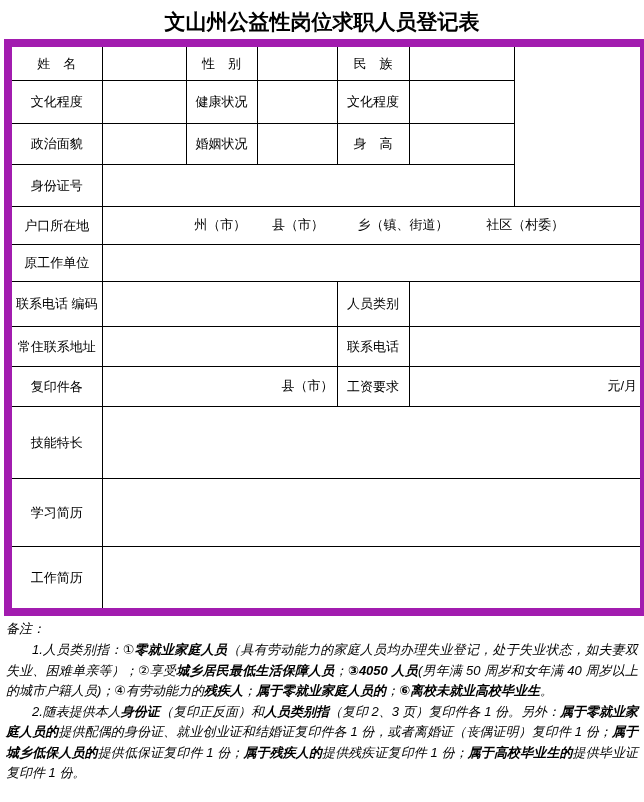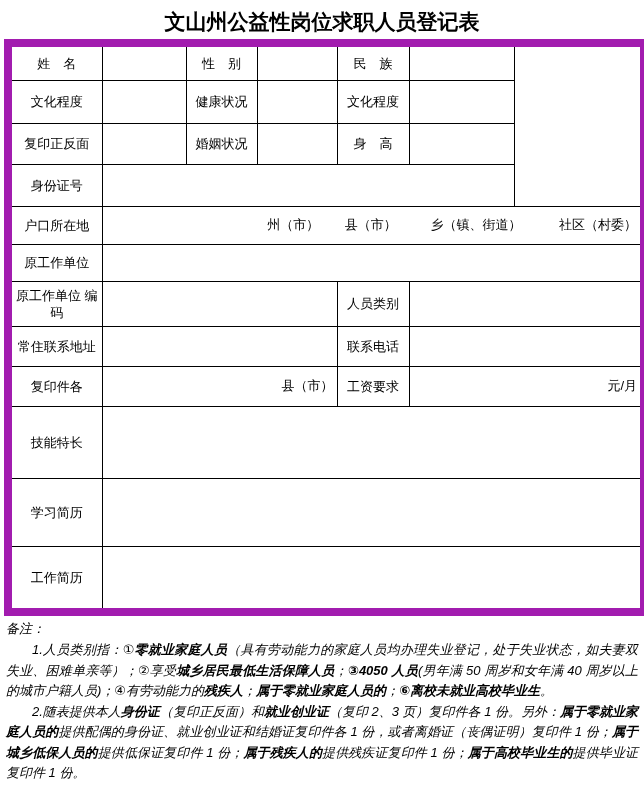--- a/index.html
+++ b/index.html
@@ -37,21 +37,21 @@
     table-layout:fixed;
     border:8px solid #a21caf;
   }
   table.form td{
     border:1px solid #000;
     font-size:13px;
     padding:2px 3px;
     overflow:hidden;
   }
   td.lbl{text-align:center;line-height:17px;}
-  td.val{text-align:right;}
+  td.val{text-align:center;}
   td.val-right{text-align:right;padding-right:24px;}
   td.val-center{text-align:right;padding-right:40px;}
   td.photo-box{border-left:1px solid #000;}
 
   .tr-a{height:37px}.tr-b{height:43px}.tr-c{height:41px}
   .tr-d{height:42px}.tr-e{height:38px}.tr-f{height:37px}
   .tr-g{height:45px}.tr-h{height:40px}.tr-i{height:40px}
   .tr-j{height:72px}.tr-k{height:68px}.tr-l{height:66px}
 
   .hh-part{display:inline-block;}
@@ -111,21 +111,21 @@
     <tr class="tr-b">
       <td class="lbl">文化程度</td>
       <td class="val"></td>
       <td class="lbl">健康状况</td>
       <td class="val"></td>
       <td class="lbl">文化程度</td>
       <td class="val"></td>
     </tr>
 
     <tr class="tr-c">
-      <td class="lbl">复印正反面</td>
+      <td class="lbl">政治面貌</td>
       <td class="val"></td>
       <td class="lbl">婚姻状况</td>
       <td class="val"></td>
       <td class="lbl">身　高</td>
       <td class="val"></td>
     </tr>
 
     <tr class="tr-d">
       <td class="lbl">身份证号</td>
       <td class="val" colspan="5"></td>
@@ -140,21 +140,21 @@
         <span class="hh-part hh-3">社区（村委）</span>
       </td>
     </tr>
 
     <tr class="tr-f">
       <td class="lbl">原工作单位</td>
       <td class="val" colspan="6"></td>
     </tr>
 
     <tr class="tr-g">
-      <td class="lbl">原工作单位 编码</td>
+      <td class="lbl">联系电话 编码</td>
       <td class="val" colspan="3"></td>
       <td class="lbl">人员类别</td>
       <td class="val" colspan="2"></td>
     </tr>
 
     <tr class="tr-h">
       <td class="lbl">常住联系地址</td>
       <td class="val" colspan="3"></td>
       <td class="lbl">联系电话</td>
       <td class="val" colspan="2"></td>
@@ -182,16 +182,16 @@
       <td class="val" colspan="6"></td>
     </tr>
   </tbody>
     </table>
 
   <div class="notes">
     <div class="notes-heading">备注：</div>
 
     <p class="note-para"><span>1.人员类别指：①</span><b>零就业家庭人员</b><span>（具有劳动能力的家庭人员均办理失业登记，处于失业状态，如夫妻双失业、困难单亲等）；②享受</span><b>城乡居民最低生活保障人员</b><span>；</span><b>③4050 人员</b><span>(男年满 50 周岁和女年满 40 周岁以上的城市户籍人员)；④有劳动能力的</span><b>残疾人</b><span>；</span><b>属于零就业家庭人员的</b><span>；</span><b>⑥离校未就业高校毕业生</b><span>。</span></p>
 
-    <p class="note-para"><span>2.随表提供本人</span><b>身份证</b><span>（复印正反面）和</span><b>就业创业证</b><span>（复印 2、3 页）复印件各 1 份。另外：</span><b>属于零就业家庭人员的</b><span>提供配偶的身份证、就业创业证和结婚证复印件各 1 份，或者离婚证（丧偶证明）复印件 1 份；</span><b>属于城乡低保人员的</b><span>提供低保证复印件 1 份；</span><b>属于残疾人的</b><span>提供残疾证复印件 1 份；</span><b>属于高校毕业生的</b><span>提供毕业证复印件 1 份。</span></p>
+    <p class="note-para"><span>2.随表提供本人</span><b>身份证</b><span>（复印正反面）和</span><b>人员类别指</b><span>（复印 2、3 页）复印件各 1 份。另外：</span><b>属于零就业家庭人员的</b><span>提供配偶的身份证、就业创业证和结婚证复印件各 1 份，或者离婚证（丧偶证明）复印件 1 份；</span><b>属于城乡低保人员的</b><span>提供低保证复印件 1 份；</span><b>属于残疾人的</b><span>提供残疾证复印件 1 份；</span><b>属于高校毕业生的</b><span>提供毕业证复印件 1 份。</span></p>
   </div>
 
 </div>
 
 </body></html>

